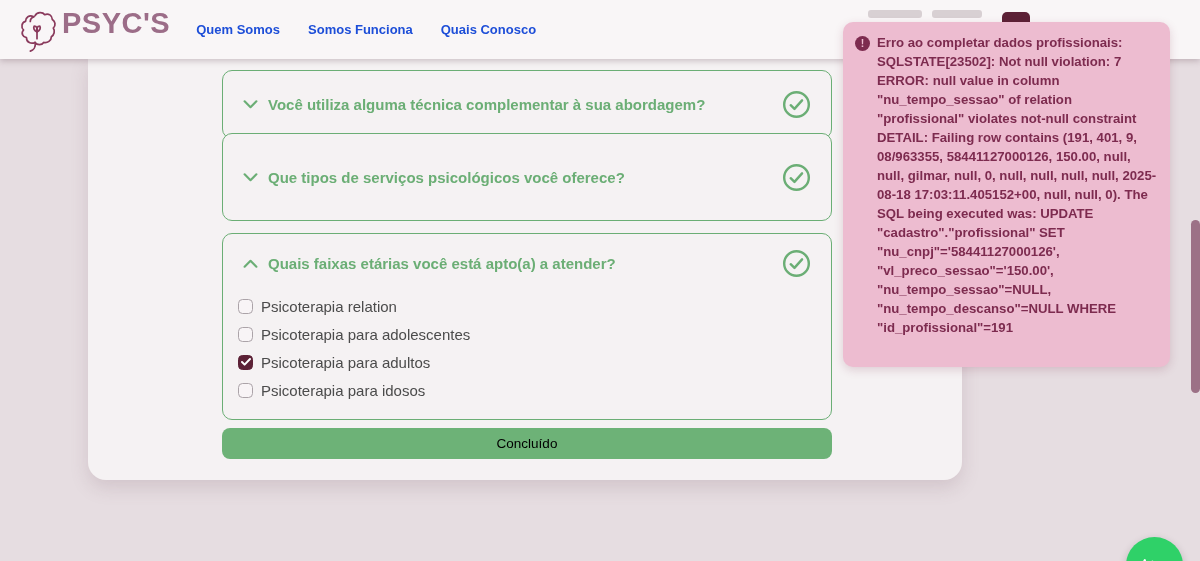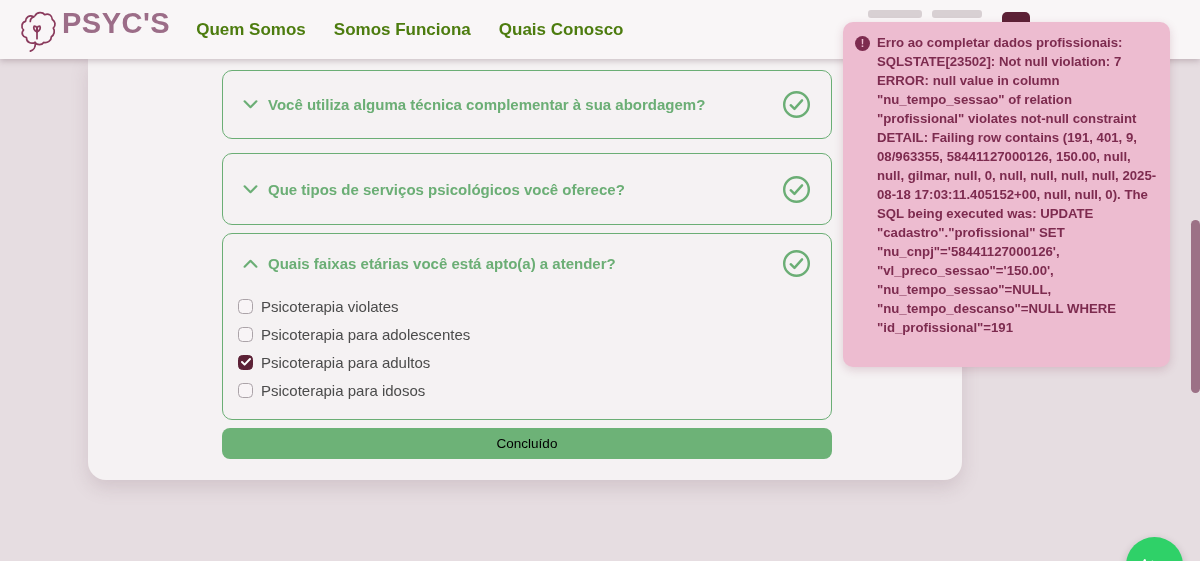--- a/index.html
+++ b/index.html
@@ -15,42 +15,42 @@
     position:absolute; left:0; top:0; width:1200px; height:59px;
     background:#f9f6f7; display:flex; align-items:center;
     box-shadow:0 2px 6px rgba(90,60,75,.28); z-index:5;
   }
   .brand { display:flex; align-items:flex-start; margin-left:14px; cursor:pointer; }
   .brand svg { width:46px; height:46px; }
   .brand-name {
     font-size:29px; font-weight:800; color:#9c6d88; letter-spacing:.5px; margin-left:2px;
   }
   .nav { display:flex; gap:28px; margin-left:26px; }
-  .nav-link { font-size:17px; font-weight:700; color:#4d7c0f; cursor:pointer; white-space:nowrap; }
+  .nav-link { font-size:13px; font-weight:700; color:#1d4ed8; cursor:pointer; white-space:nowrap; }
 
   .hdr-sliver { position:absolute; border-radius:3px; background:#bdb0b7; opacity:.55; }
   .hdr-btn-partial {
     position:absolute; left:1002px; top:12px; width:28px; height:12px;
     background:#5c2136; border-radius:5px 5px 0 0;
   }
 
   
   .card {
     position:absolute; left:88px; top:59px; width:874px; height:421px;
     background:#f5f2f3; border-radius:0 0 18px 18px;
     box-shadow:0 8px 18px rgba(120,90,105,.18); z-index:2;
   }
   .form-col { position:absolute; left:134px; top:0; width:610px; height:100%; }
 
   .acc {
     position:absolute; left:0; width:610px;
     border:1.3px solid #6bae75; border-radius:10px; background:#f5f2f3;margin-top:8px;
   }
   .acc-1 { top:3px;  height:69px; }
-  .acc-2 { top:86px; height:72px; }
+  .acc-2 { top:66px; height:88px; }
   .acc-3 { top:166px; height:187px; }
   .acc-head {
     display:flex; align-items:center; padding:0 20px; height:100%; cursor:pointer;
   }
   .acc-3 .acc-head { height:58px; }
   .chev { width:15px; height:15px; flex-shrink:0; }
   .chev.up { transform:rotate(180deg); }
   .acc-q { font-size:15px; font-weight:600; color:#6bae75; margin-left:10px; }
   .spacer { flex:1; }
   .check-circle { width:29px; height:29px; flex-shrink:0; }
@@ -170,21 +170,21 @@
         <span class="acc-q">Quais faixas etárias você está apto(a) a atender?</span>
         <span class="spacer"></span>
         <svg class="check-circle" viewBox="0 0 24 24" fill="none" stroke="#6bae75" stroke-width="2" stroke-linecap="round" stroke-linejoin="round">
             <circle cx="12" cy="12" r="10.2"></circle>
             <path d="M7.2 12.6l3.1 3 6.3-7"></path>
           </svg>
       </div>
       <div class="options">
         <div class="opt">
           <span class="cb"></span>
-          <span class="opt-label">Psicoterapia violates</span>
+          <span class="opt-label">Psicoterapia relation</span>
         </div>
         <div class="opt">
           <span class="cb"></span>
           <span class="opt-label">Psicoterapia para adolescentes</span>
         </div>
         <div class="opt">
           <span class="cb checked">
               <svg viewBox="0 0 10 8" fill="none" stroke="#fff" stroke-width="2" stroke-linecap="round" stroke-linejoin="round">
                 <path d="M1 4l2.6 2.6L9 1"></path>
               </svg>

